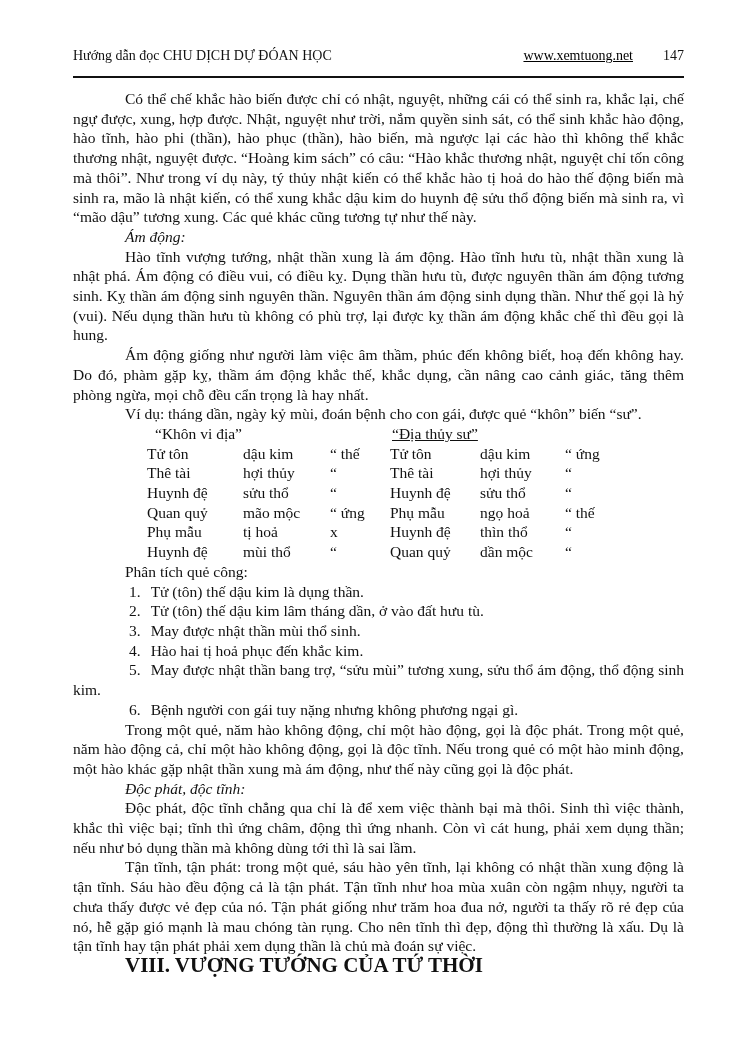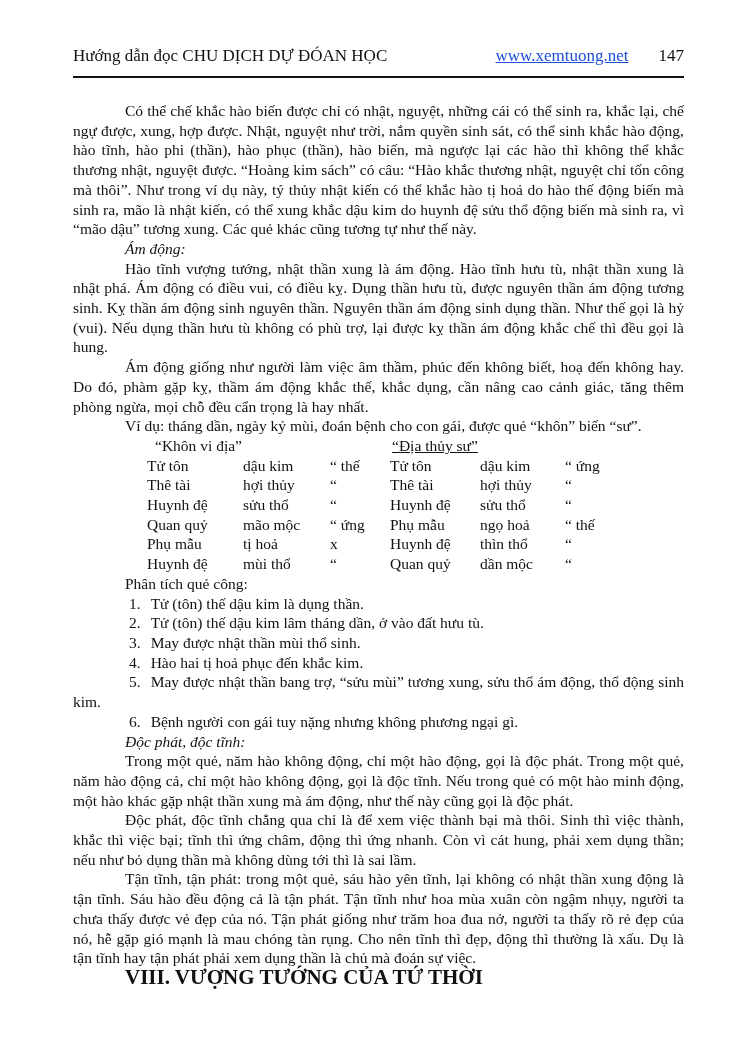--- a/index.html
+++ b/index.html
@@ -10,34 +10,34 @@
     height: 1053px;
     background: #ffffff;
     font-family: "Liberation Serif", "DejaVu Serif", serif;
     color: #111111;
     padding: 46px 60px 0 73px;
     overflow: hidden;
   }
   .header {
     display: flex;
     align-items: baseline;
-    font-size: 17px;
+    font-size: 14px;
     line-height: 20px;
     white-space: nowrap;
   }
   .h-title { flex: 1 1 auto; }
-  .h-link  { color: #1d4ed8; text-decoration: underline; cursor: pointer; font-family: Liberation Serif, serif; }
+  .h-link  { color: #000000; text-decoration: underline; cursor: pointer; font-family: Liberation Serif, serif; }
   .h-page  { margin-left: 30px; }
   .rule {
     margin-top: 10px;
     border-top: 2px solid #111111;
     height: 0;
   }
   .body-text {
-    margin-top: 23px;
+    margin-top: 11px;
     font-size: 15.5px;
     line-height: 19.7px;
   }
   .body-text p { margin: 0; }
   .just { text-align: justify; }
   .ind  { text-indent: 52px; }
   .it   { font-style: italic; }
   .bold { font-weight: bold; font-size: 21px; }
   .list-item { text-indent: 56px; text-align: justify; }
   .list-item .num { margin-right: 10px; }
@@ -125,23 +125,23 @@
 
     <p class="ind">Phân tích quẻ công:</p>
 
     <p class="list-item"><span class="num">1.</span><span>Tử (tôn) thế dậu kim là dụng thần.</span></p>
     <p class="list-item"><span class="num">2.</span><span>Tử (tôn) thế dậu kim lâm tháng dần, ở vào đất hưu tù.</span></p>
     <p class="list-item"><span class="num">3.</span><span>May được nhật thần mùi thổ sinh.</span></p>
     <p class="list-item"><span class="num">4.</span><span>Hào hai tị hoả phục đến khắc kim.</span></p>
     <p class="list-item"><span class="num">5.</span><span>May được nhật thần bang trợ, “sửu mùi” tương xung, sửu thổ ám động, thổ động sinh kim.</span></p>
     <p class="list-item"><span class="num">6.</span><span>Bệnh người con gái tuy nặng nhưng không phương ngại gì.</span></p>
 
+    <p class="ind just">Trong một quẻ, năm hào không động, chỉ một hào động, gọi là độc phát. Trong một quẻ, năm hào động cả, chỉ một hào không động, gọi là độc tĩnh. Nếu trong quẻ có một hào minh động, một hào khác gặp nhật thần xung mà ám động, như thế này cũng gọi là độc phát.</p>
+
     <p class="ind it">Độc phát, độc tĩnh:</p>
-
-    <p class="ind just">Trong một quẻ, năm hào không động, chỉ một hào động, gọi là độc phát. Trong một quẻ, năm hào động cả, chỉ một hào không động, gọi là độc tĩnh. Nếu trong quẻ có một hào minh động, một hào khác gặp nhật thần xung mà ám động, như thế này cũng gọi là độc phát.</p>
 
     <p class="ind just">Độc phát, độc tĩnh chẳng qua chỉ là để xem việc thành bại mà thôi. Sinh thì việc thành, khắc thì việc bại; tĩnh thì ứng châm, động thì ứng nhanh. Còn vì cát hung, phải xem dụng thần; nếu như bỏ dụng thần mà không dùng tới thì là sai lầm.</p>
 
     <p class="ind just">Tận tĩnh, tận phát: trong một quẻ, sáu hào yên tĩnh, lại không có nhật thần xung động là tận tĩnh. Sáu hào đều động cả là tận phát. Tận tĩnh như hoa mùa xuân còn ngậm nhụy, người ta chưa thấy được vẻ đẹp của nó. Tận phát giống như trăm hoa đua nở, người ta thấy rõ rẻ đẹp của nó, hễ gặp gió mạnh là mau chóng tàn rụng. Cho nên tĩnh thì đẹp, động thì thường là xấu. Dụ là tận tĩnh hay tận phát phải xem dụng thần là chủ mà đoán sự việc.</p>
 
     <p class="ind bold">VIII. VƯỢNG TƯỚNG CỦA TỨ THỜI</p>
 
   </div>
 </div>
 

